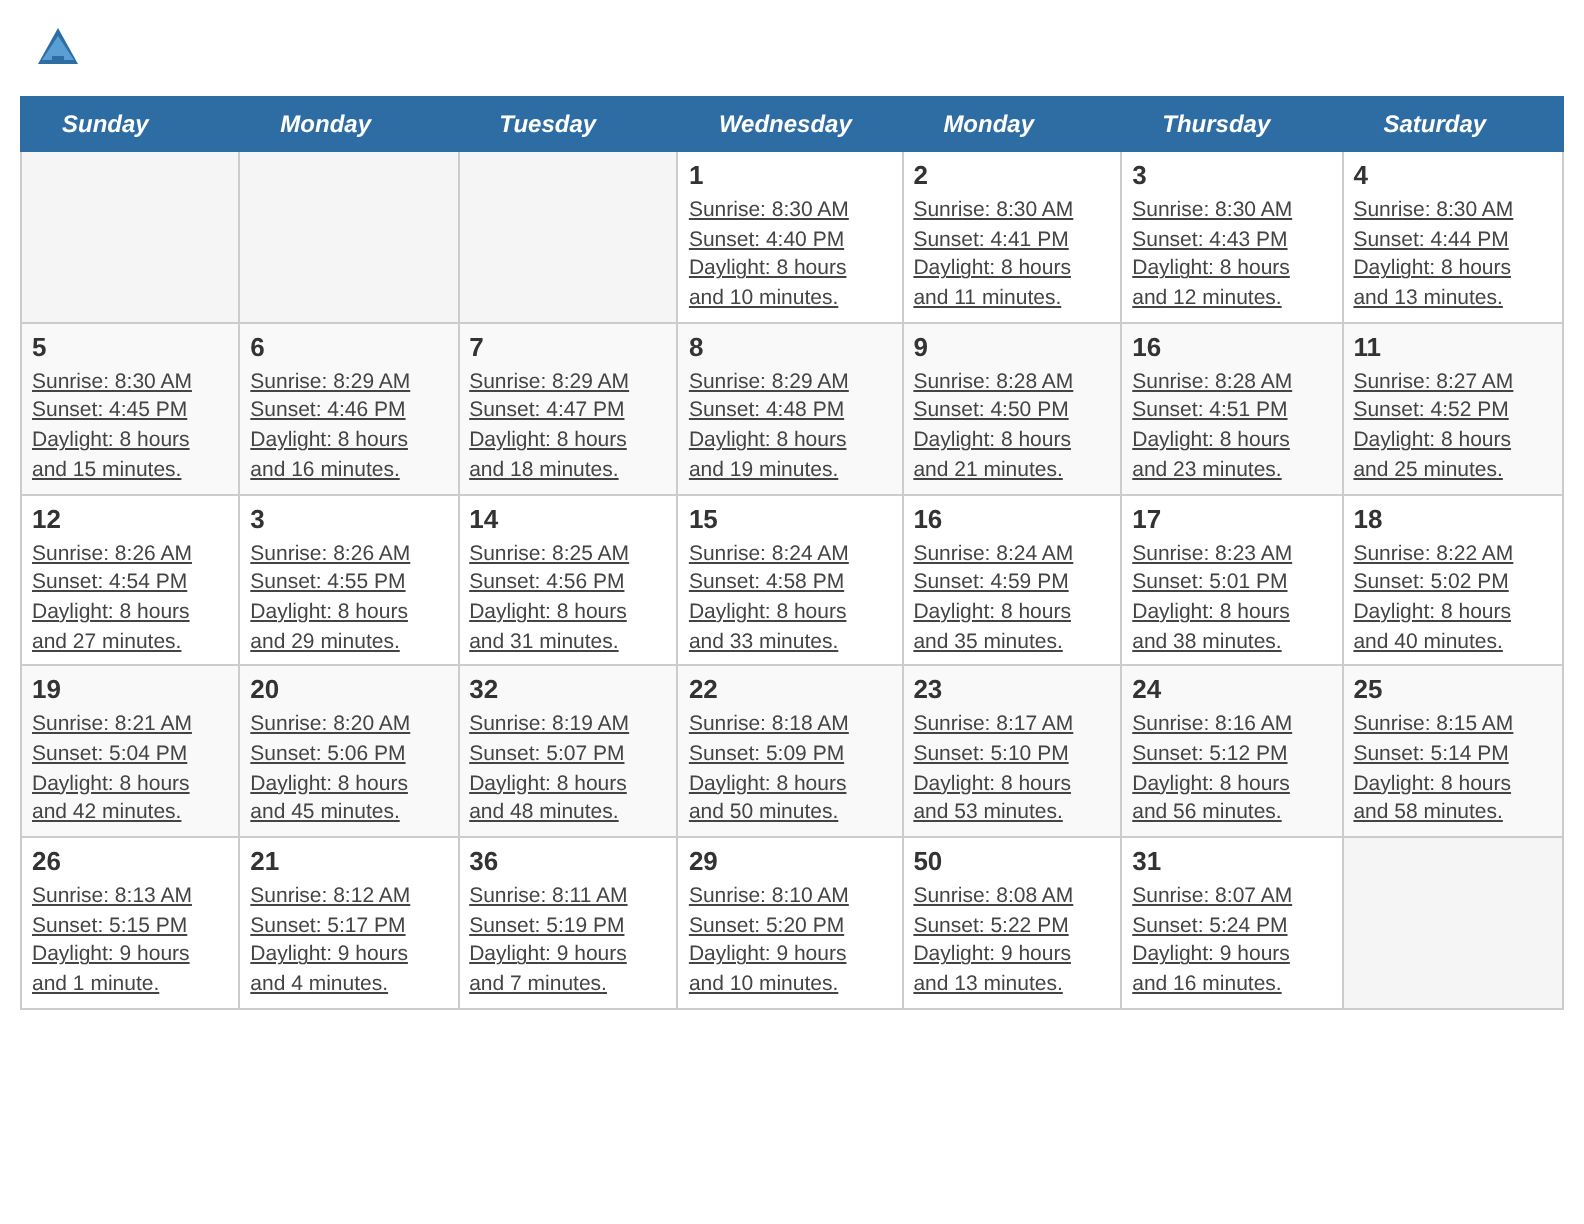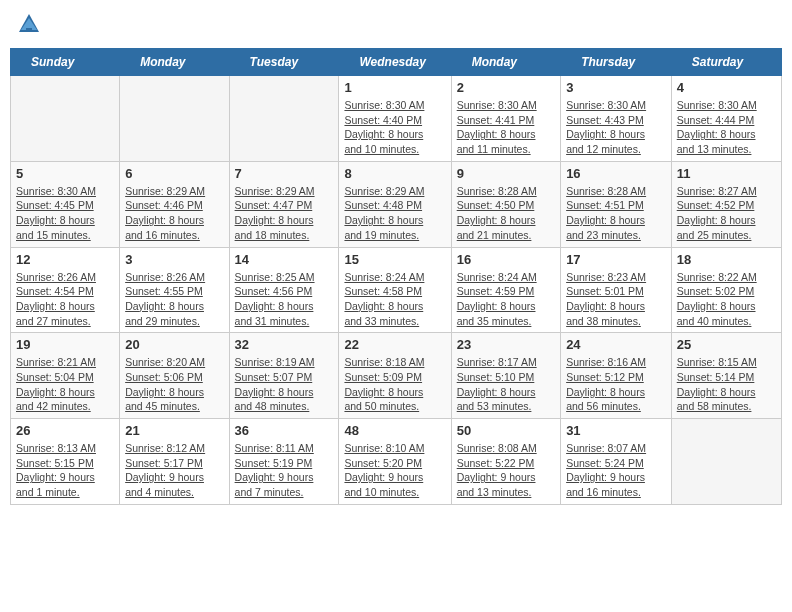--- a/index.html
+++ b/index.html
@@ -249,21 +249,21 @@
         </td>
         <td>
           <span class="day-number">21</span>
           <div class="day-info">Sunrise: 8:12 AM<br>Sunset: 5:17 PM<br>Daylight: 9 hours<br>and 4 minutes.</div>
         </td>
         <td>
           <span class="day-number">36</span>
           <div class="day-info">Sunrise: 8:11 AM<br>Sunset: 5:19 PM<br>Daylight: 9 hours<br>and 7 minutes.</div>
         </td>
         <td>
-          <span class="day-number">48</span>
+          <span class="day-number">29</span>
           <div class="day-info">Sunrise: 8:10 AM<br>Sunset: 5:20 PM<br>Daylight: 9 hours<br>and 10 minutes.</div>
         </td>
         <td>
           <span class="day-number">50</span>
           <div class="day-info">Sunrise: 8:08 AM<br>Sunset: 5:22 PM<br>Daylight: 9 hours<br>and 13 minutes.</div>
         </td>
         <td>
           <span class="day-number">31</span>
           <div class="day-info">Sunrise: 8:07 AM<br>Sunset: 5:24 PM<br>Daylight: 9 hours<br>and 16 minutes.</div>
         </td>

